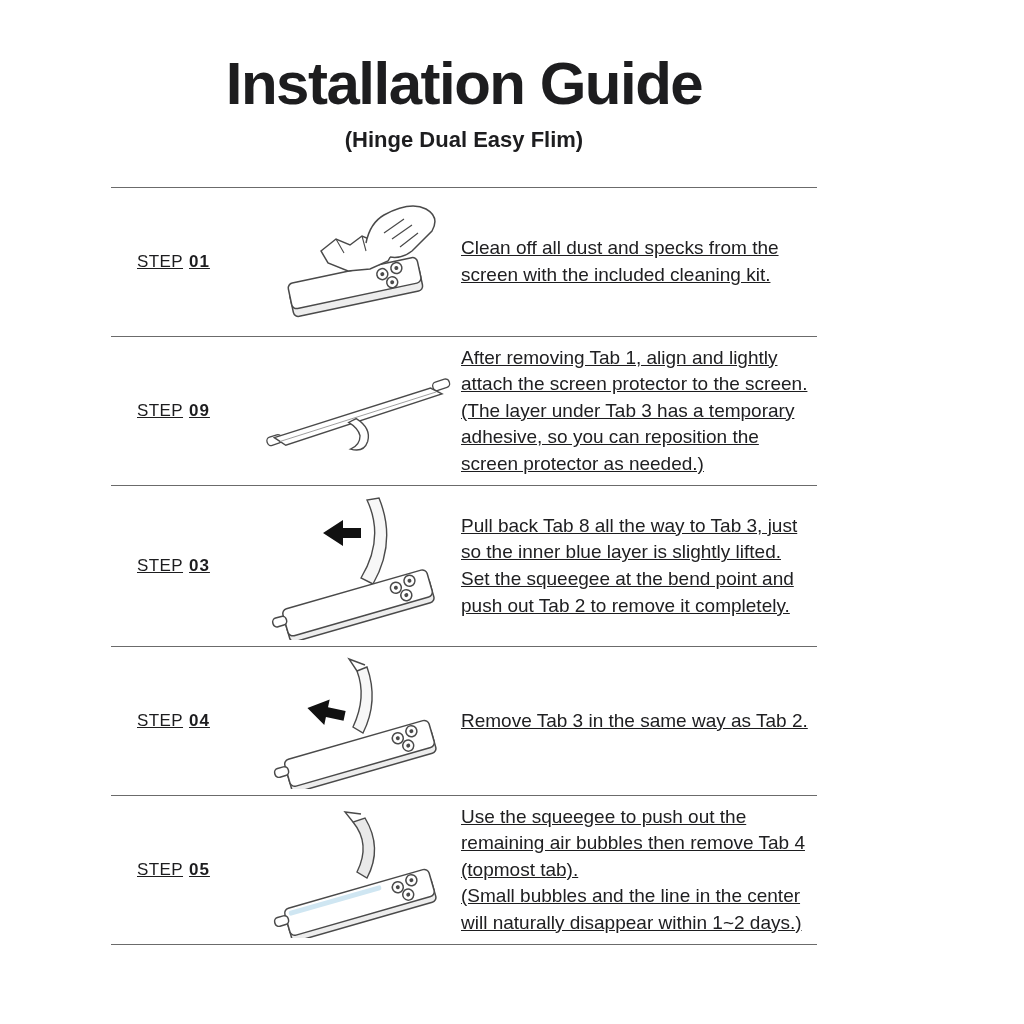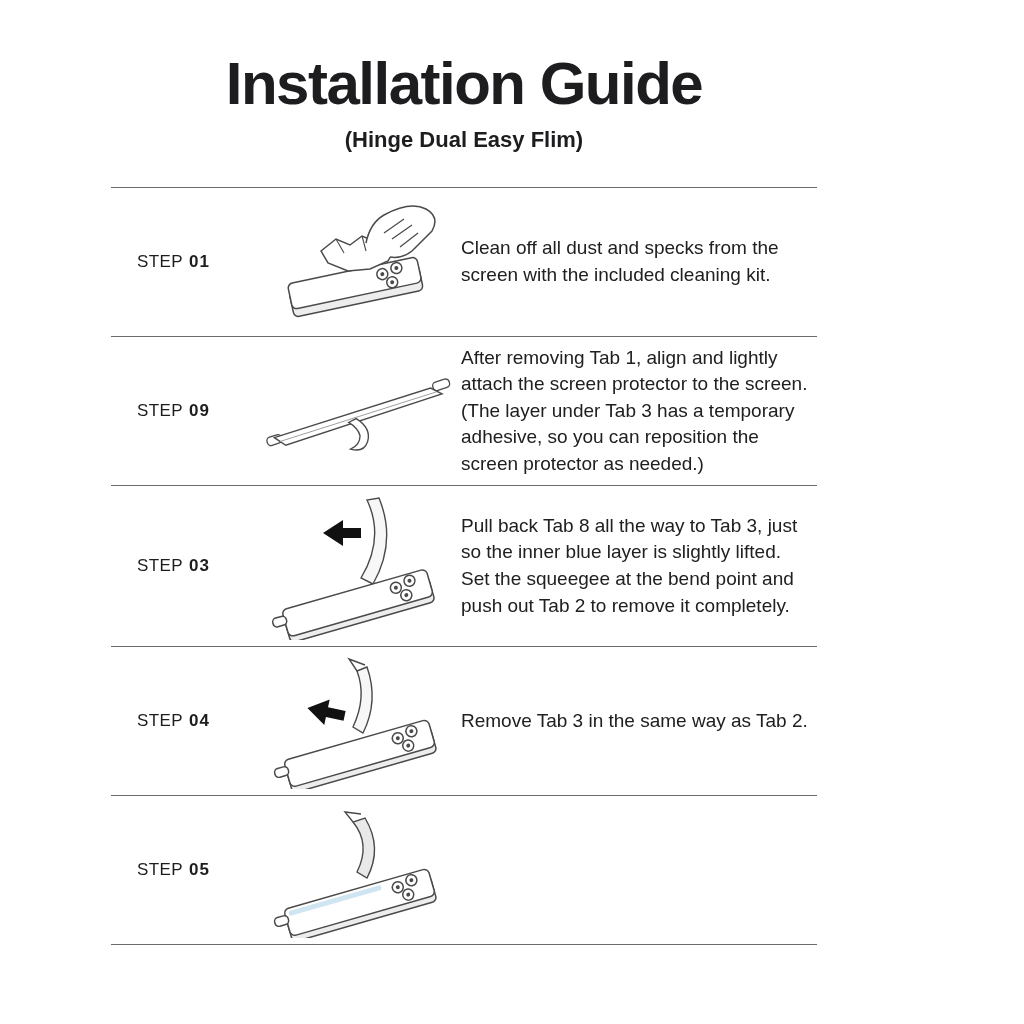--- a/index.html
+++ b/index.html
@@ -22,20 +22,21 @@
   .subtitle {
     text-align:center;
     font-size:22px;
     font-weight:700;
     margin-top:12px;
   }
   .steps {
     width:706px;
     margin:34px auto 0;
     border-bottom:1px solid #6b6b6b;
+    text-decoration:underline;
   }
   .step-row {
     display:grid;
     grid-template-columns:150px 200px 1fr;
     align-items:center;
     min-height:149px;
     border-top:1px solid #6b6b6b;
     padding:6px 0;
   }
   .step-label {
@@ -179,16 +180,18 @@
                 <circle cx="140" cy="96" r="2" fill="#4a4a4a" stroke="none"></circle>
               <circle cx="155" cy="93" r="5.5"></circle>
                 <circle cx="155" cy="93" r="2" fill="#4a4a4a" stroke="none"></circle>
               <circle cx="148" cy="106" r="5.5"></circle>
                 <circle cx="148" cy="106" r="2" fill="#4a4a4a" stroke="none"></circle>
             </g>
             <rect x="28" y="89" width="96" height="5" rx="2" fill="#cfe6f2"></rect>
           </g>
         </svg>
       </div>
+      <div class="step-text">Use the squeegee to push out the remaining air bubbles then remove Tab 4 (topmost tab).
+(Small bubbles and the line in the center will naturally disappear within 1~2 days.)</div>
     </div>
 
   </div>
 </div>
 
 </body></html>

